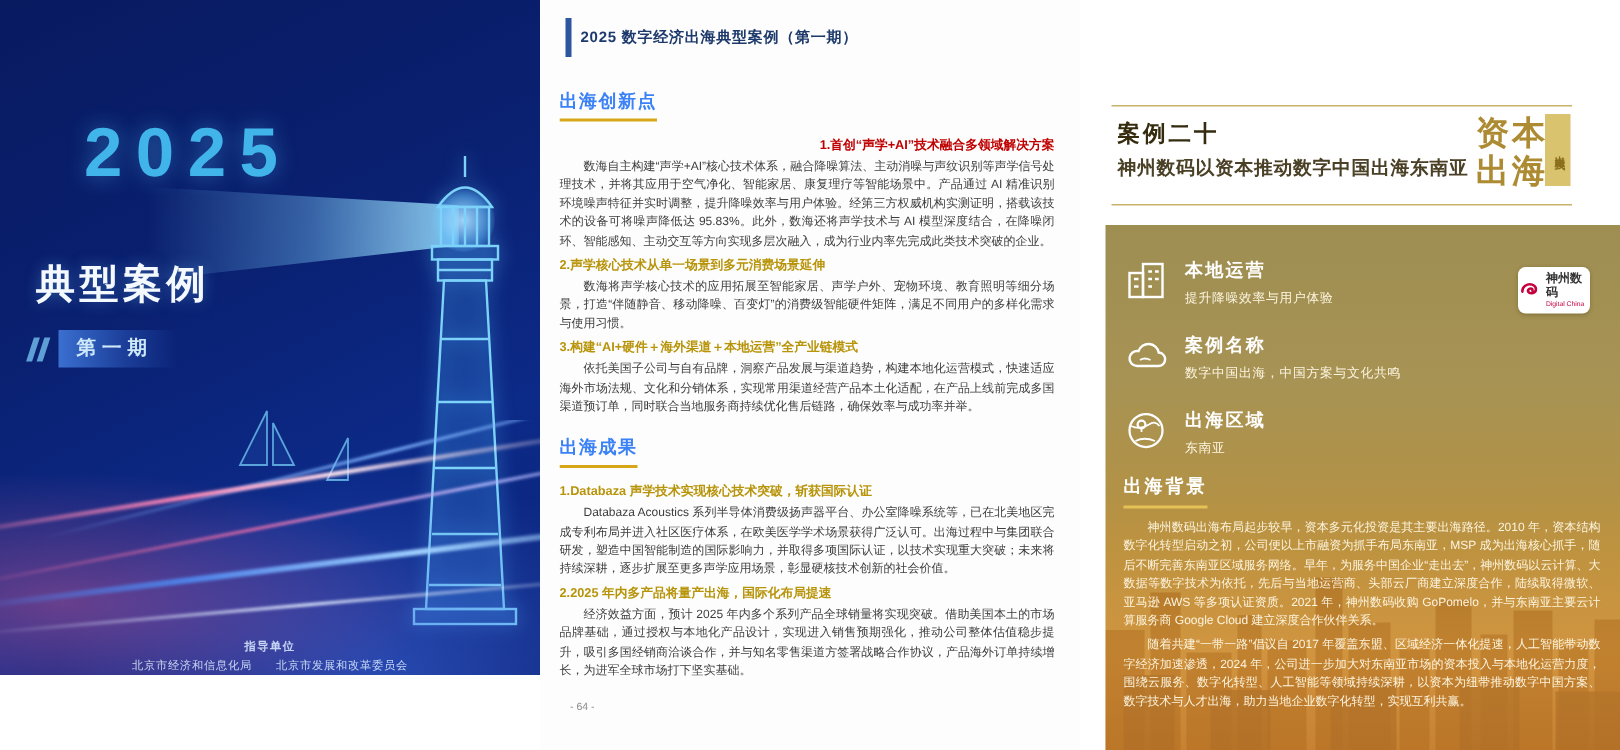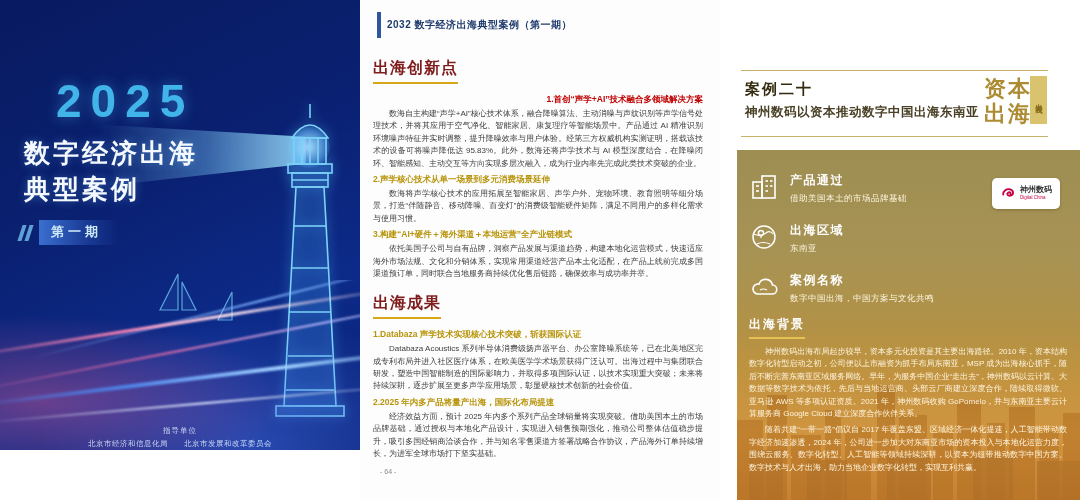--- a/index.html
+++ b/index.html
@@ -38,31 +38,31 @@
   .t3{left:-30px;top:92px;width:520px;transform:rotate(-7deg);height:4px;
       background:linear-gradient(90deg,transparent,#4f82e8 30%,#9fd0ff 60%,transparent 95%);}
   .t4{left:-20px;top:120px;width:500px;transform:rotate(-5deg);height:2px;
       background:linear-gradient(90deg,transparent,#dfe9ff 45%,transparent 90%);}
   .t5{left:20px;top:20px;width:480px;transform:rotate(-14deg);height:2px;
       background:linear-gradient(90deg,transparent,#7fb4ff 50%,transparent);}
   .trail-glow{position:absolute;left:0;bottom:0;width:360px;height:160px;
       background:radial-gradient(ellipse at 12% 70%,rgba(216,90,150,.45),transparent 55%),
                  radial-gradient(ellipse at 70% 100%,rgba(70,110,230,.5),transparent 60%);}
   .cover-footer{position:absolute;left:0;top:418px;width:360px;text-align:center;color:rgba(215,232,255,.88);}
-  .cf-label{font-size:7.5px;font-weight:normal;letter-spacing:1px;margin-top:8px;}
+  .cf-label{font-size:7.5px;font-weight:bold;letter-spacing:1px;margin-top:8px;}
   .cf-text{font-size:7.5px;margin-top:3px;letter-spacing:.5px;}
   .cf-date{font-size:8px;font-weight:bold;margin-top:12px;letter-spacing:1px;}
 
   
   .mid{position:absolute;left:360px;top:0;width:360px;height:500px;background:#fdfdfd;}
   .mid-head{position:absolute;left:17px;top:12px;display:flex;align-items:center;}
   .mid-bar{width:4px;height:26px;background:#2e55a0;margin-right:6px;}
   .mid-title{font-size:10px;font-weight:bold;color:#1e3a6d;letter-spacing:.5px;}
   #mid-sections{position:absolute;left:13px;top:58px;width:330px;height:400px;overflow:hidden;}
-  .mp-h{display:inline-block;font-size:16px;font-weight:bold;color:#7f1d1d;letter-spacing:1px;
+  .mp-h{display:inline-block;font-size:12px;font-weight:bold;color:#3b82f6;letter-spacing:1px;
         border-bottom:2px solid #d8a718;padding-bottom:3px;margin:10px 0 6px 0;}
   .mp-sec:first-child .mp-h{margin-top:0;}
   .mp-sub{font-size:8.5px;font-weight:bold;margin:4px 0 2px 0;}
   .mp-sub.red{color:#c00000;text-align:right;}
   .mp-sub.gold{color:#b8940a;}
   .mp-p{font-size:8px;line-height:1.55;color:#3d3d3d;margin:0 0 3px 0;
         text-align:justify;text-indent:2em;}
   .pageno{position:absolute;left:20px;top:468px;font-size:7px;color:#8a8a8a;}
 
   
@@ -81,21 +81,21 @@
      background:linear-gradient(180deg,#9e8e52 0%,#a79354 30%,#b8913f 62%,#c68e3c 85%,#bd8134 100%);}
   .skyline{position:absolute;left:0;bottom:0;width:100%;height:135px;opacity:.6;}
   .card-haze{position:absolute;left:0;bottom:0;width:100%;height:170px;
      background:linear-gradient(180deg,rgba(255,190,110,0) 0%,rgba(232,160,70,.35) 60%,rgba(210,130,50,.45) 100%);}
   #info-rows{position:absolute;left:12px;top:22px;width:235px;display:flex;flex-direction:column;gap:17px;}
   .info-row{display:flex;gap:11px;align-items:flex-start;}
   .info-icon{width:30px;height:30px;flex:0 0 30px;}
   .info-icon svg{width:30px;height:30px;}
   .info-label{font-size:12px;font-weight:bold;color:#ffffff;letter-spacing:1.5px;}
   .info-value{font-size:8.5px;color:#fdf6e0;margin-top:4px;letter-spacing:.5px;}
-  .logo-card{position:absolute;right:20px;top:28px;width:68px;height:31px;background:#fff;border-radius:5px;
+  .logo-card{position:absolute;right:20px;top:28px;width:48px;height:31px;background:#fff;border-radius:5px;
              display:flex;align-items:center;justify-content:center;gap:3px;box-shadow:0 1px 3px rgba(60,40,0,.3);}
   .logo-card svg{width:17px;height:17px;}
   .logo-name{font-size:8px;font-weight:bold;color:#333;line-height:1.1;}
   .logo-sub{font-size:4.5px;color:#c5003e;line-height:1.2;}
   .bg-head{position:absolute;left:12px;top:166px;display:inline-block;font-size:12px;font-weight:bold;
            color:#fff;letter-spacing:2px;border-bottom:2px solid #e6c256;padding-bottom:4px;}
   #bg-paras{position:absolute;left:12px;top:196px;width:318px;}
   .bg-p{font-size:8px;line-height:1.55;color:#fdf4dd;margin:0 0 4px 0;text-align:justify;text-indent:2em;}
 </style>
 </head>
@@ -127,21 +127,20 @@
       </g>
     </svg>
     <svg class="sails" viewBox="0 0 120 70">
       <g stroke="#6fc4f2" fill="rgba(70,160,240,0.12)" stroke-width="1.2">
         <path d="M28 52 L28 16 L10 52 Z"></path>
         <path d="M32 52 L32 24 L46 52 Z"></path>
         <path d="M82 62 L82 34 L68 62 Z"></path>
       </g>
     </svg>
     <div class="cover-year">2025</div>
-    <div class="cover-title1">数字经济出海</div>
     <div class="cover-title2">典型案例</div>
     <div class="badge">
       <span class="stripe"></span>
       <span class="stripe"></span>
       <span class="badge-box">第一期</span>
     </div>
     <div class="trails">
       <div class="trail-glow"></div>
       <div class="trail t5"></div>
       <div class="trail t1"></div>
@@ -153,21 +152,21 @@
       <div class="cf-label">指导单位</div>
       <div class="cf-text">北京市经济和信息化局　　北京市发展和改革委员会</div>
       <div class="cf-label">编写单位</div>
       <div class="cf-date">2025年7月</div>
     </div>
   </section>
 
   <section class="mid">
     <div class="mid-head">
       <span class="mid-bar"></span>
-      <span class="mid-title">2032 数字经济出海典型案例（第一期）</span>
+      <span class="mid-title">2025 数字经济出海典型案例（第一期）</span>
     </div>
     <div id="mid-sections">
         <div class="mp-sec"><div class="mp-h">出海创新点</div><div class="mp-sub red">1.首创“声学+AI”技术融合多领域解决方案</div><p class="mp-p">数海自主构建“声学+AI”核心技术体系，融合降噪算法、主动消噪与声纹识别等声学信号处理技术，并将其应用于空气净化、智能家居、康复理疗等智能场景中。产品通过 AI 精准识别环境噪声特征并实时调整，提升降噪效率与用户体验。经第三方权威机构实测证明，搭载该技术的设备可将噪声降低达 95.83%。此外，数海还将声学技术与 AI 模型深度结合，在降噪闭环、智能感知、主动交互等方向实现多层次融入，成为行业内率先完成此类技术突破的企业。</p><div class="mp-sub gold">2.声学核心技术从单一场景到多元消费场景延伸</div><p class="mp-p">数海将声学核心技术的应用拓展至智能家居、声学户外、宠物环境、教育照明等细分场景，打造“伴随静音、移动降噪、百变灯”的消费级智能硬件矩阵，满足不同用户的多样化需求与使用习惯。</p><div class="mp-sub gold">3.构建“AI+硬件＋海外渠道＋本地运营”全产业链模式</div><p class="mp-p">依托美国子公司与自有品牌，洞察产品发展与渠道趋势，构建本地化运营模式，快速适应海外市场法规、文化和分销体系，实现常用渠道经营产品本土化适配，在产品上线前完成多国渠道预订单，同时联合当地服务商持续优化售后链路，确保效率与成功率并举。</p></div>
         <div class="mp-sec"><div class="mp-h">出海成果</div><div class="mp-sub gold">1.Databaza 声学技术实现核心技术突破，斩获国际认证</div><p class="mp-p">Databaza Acoustics 系列半导体消费级扬声器平台、办公室降噪系统等，已在北美地区完成专利布局并进入社区医疗体系，在欧美医学学术场景获得广泛认可。出海过程中与集团联合研发，塑造中国智能制造的国际影响力，并取得多项国际认证，以技术实现重大突破；未来将持续深耕，逐步扩展至更多声学应用场景，彰显硬核技术创新的社会价值。</p><div class="mp-sub gold">2.2025 年内多产品将量产出海，国际化布局提速</div><p class="mp-p">经济效益方面，预计 2025 年内多个系列产品全球销量将实现突破。借助美国本土的市场品牌基础，通过授权与本地化产品设计，实现进入销售预期强化，推动公司整体估值稳步提升，吸引多国经销商洽谈合作，并与知名零售渠道方签署战略合作协议，产品海外订单持续增长，为进军全球市场打下坚实基础。</p></div>
       </div>
     <div class="pageno">- 64 -</div>
   </section>
 
   <section class="case">
     <div class="rule top"></div>
@@ -215,45 +214,45 @@
                 <rect x="13" y="4" width="13" height="22"></rect>
                 <line x1="16.5" y1="9" x2="19" y2="9"></line>
                 <line x1="21" y1="9" x2="23.5" y2="9"></line>
                 <line x1="16.5" y1="14" x2="19" y2="14"></line>
                 <line x1="21" y1="14" x2="23.5" y2="14"></line>
                 <line x1="16.5" y1="19" x2="19" y2="19"></line>
                 <line x1="7" y1="14" x2="10" y2="14"></line>
                 <line x1="7" y1="19" x2="10" y2="19"></line>
               </svg></span>
             <div>
-              <div class="info-label">产品通过</div>
-              <div class="info-value">借助美国本土的市场品牌基础</div>
+              <div class="info-label">本地运营</div>
+              <div class="info-value">提升降噪效率与用户体验</div>
+            </div>
+          </div>
+          <div class="info-row">
+            <span class="info-icon"><svg viewBox="0 0 30 30" fill="none" stroke="#fff" stroke-width="1.6">
+                <path d="M9 22 a5 5 0 1 1 1-9.9 A7 7 0 0 1 23.5 13 a4.5 4.5 0 0 1-.5 9 z"></path>
+                <path d="M11 18 q3-2 7 0" stroke-width="1.2"></path>
+              </svg></span>
+            <div>
+              <div class="info-label">案例名称</div>
+              <div class="info-value">数字中国出海，中国方案与文化共鸣</div>
             </div>
           </div>
           <div class="info-row">
             <span class="info-icon"><svg viewBox="0 0 30 30" fill="none" stroke="#fff" stroke-width="1.5">
                 <circle cx="15" cy="15" r="11"></circle>
                 <path d="M5 12 q6 3 12-1 q4-3 7 1" stroke-width="1.2"></path>
                 <path d="M8 22 q6-3 13 0" stroke-width="1.2"></path>
                 <circle cx="12" cy="11" r="2.6"></circle>
                 <path d="M12 13.6 L12 16" stroke-width="1.2"></path>
               </svg></span>
             <div>
               <div class="info-label">出海区域</div>
               <div class="info-value">东南亚</div>
-            </div>
-          </div>
-          <div class="info-row">
-            <span class="info-icon"><svg viewBox="0 0 30 30" fill="none" stroke="#fff" stroke-width="1.6">
-                <path d="M9 22 a5 5 0 1 1 1-9.9 A7 7 0 0 1 23.5 13 a4.5 4.5 0 0 1-.5 9 z"></path>
-                <path d="M11 18 q3-2 7 0" stroke-width="1.2"></path>
-              </svg></span>
-            <div>
-              <div class="info-label">案例名称</div>
-              <div class="info-value">数字中国出海，中国方案与文化共鸣</div>
             </div>
           </div>
         </div>
       <div class="logo-card">
         <svg viewBox="0 0 24 24">
           <path d="M4.5 13.5 C4 8.5 9.5 4.5 14.5 6.2 C19.8 8 19.6 14 14.6 15 C10.8 15.7 9 12.6 11.4 10.8 C13.2 9.5 15.4 10.6 14.8 12.6" stroke="#c5003e" stroke-width="2.6" fill="none" stroke-linecap="round"></path>
         </svg>
         <div>
           <div class="logo-name">神州数码</div>
           <div class="logo-sub">Digital China</div>

